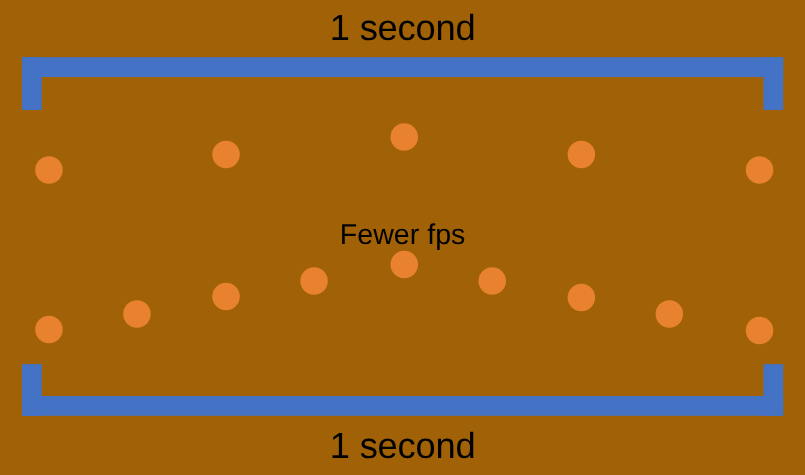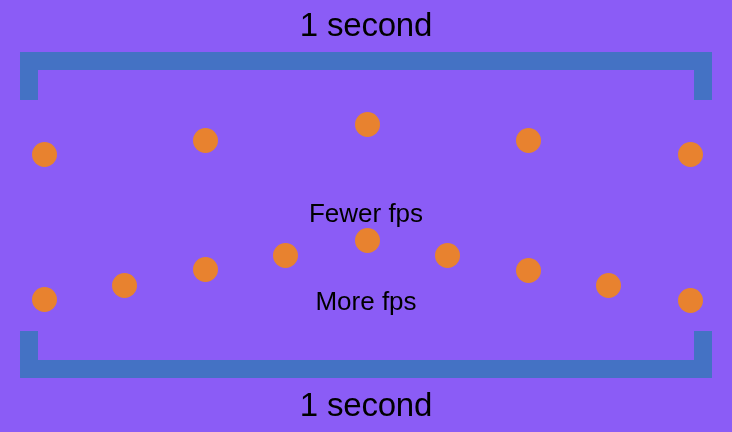--- a/index.html
+++ b/index.html
@@ -67,32 +67,31 @@
   
   .dot {
     position: absolute;
     border-radius: 50%;
     background: var(--dot);
   }
 </style>
 </head>
 <body>
 
-<div id="canvas" style="--brand: #4472C4; --dot: #E8822F; background: #8b5cf6;">
+<div id="canvas" style="--brand: #4472C4; --dot: #E8822F; background: #a16207;">
 
   <div class="caption" id="caption-top">1 second</div>
 
   <div class="bracket" id="bracket-top">
     <div class="bracket-bar"></div>
     <div class="bracket-stub stub-left"></div>
     <div class="bracket-stub stub-right"></div>
   </div>
 
   <div class="frame-label" id="label-fewer">Fewer fps</div>
-  <div class="frame-label" id="label-more">More fps</div>
 
   <div id="dot-layer">
       <div class="dot" style="width: 25px; height: 25px; left: 31.5px; top: 141.5px; background: rgb(232, 130, 47);"></div>
       <div class="dot" style="width: 25px; height: 25px; left: 192.5px; top: 127.5px; background: rgb(232, 130, 47);"></div>
       <div class="dot" style="width: 25px; height: 25px; left: 354.5px; top: 111.5px; background: rgb(232, 130, 47);"></div>
       <div class="dot" style="width: 25px; height: 25px; left: 515.5px; top: 127.5px; background: rgb(232, 130, 47);"></div>
       <div class="dot" style="width: 25px; height: 25px; left: 677.5px; top: 141.5px; background: rgb(232, 130, 47);"></div>
       <div class="dot" style="width: 25px; height: 25px; left: 31.5px; top: 286.5px; background: rgb(232, 130, 47);"></div>
       <div class="dot" style="width: 25px; height: 25px; left: 111.5px; top: 272.5px; background: rgb(232, 130, 47);"></div>
       <div class="dot" style="width: 25px; height: 25px; left: 192.5px; top: 256.5px; background: rgb(232, 130, 47);"></div>

